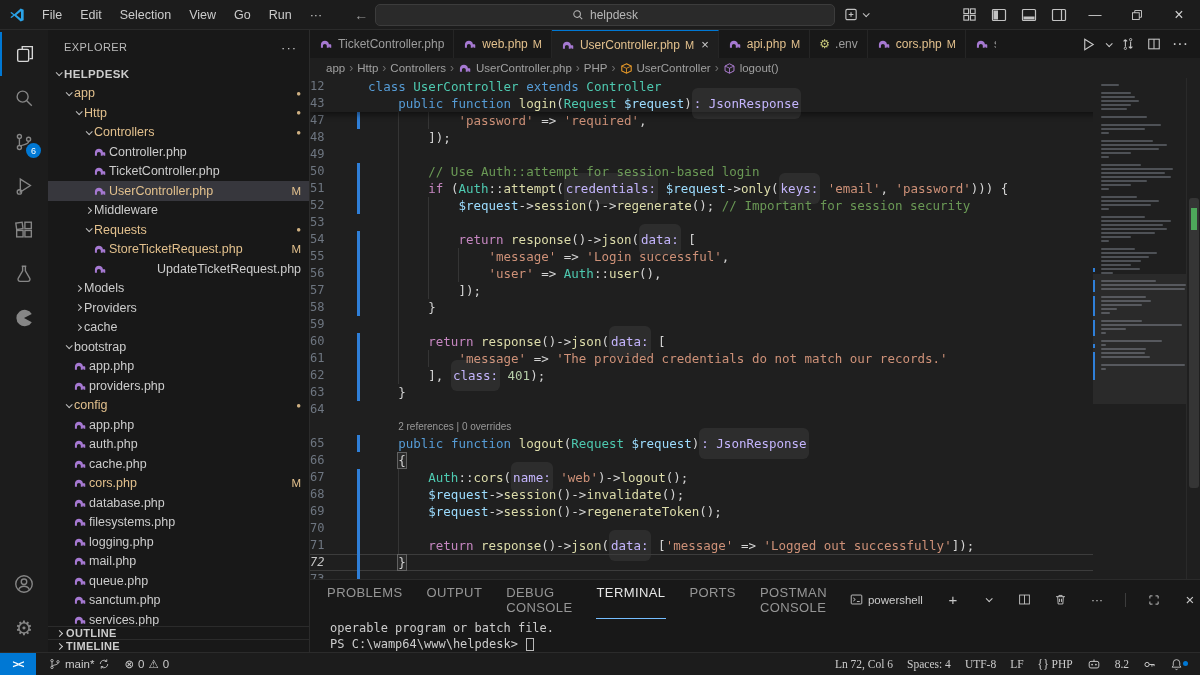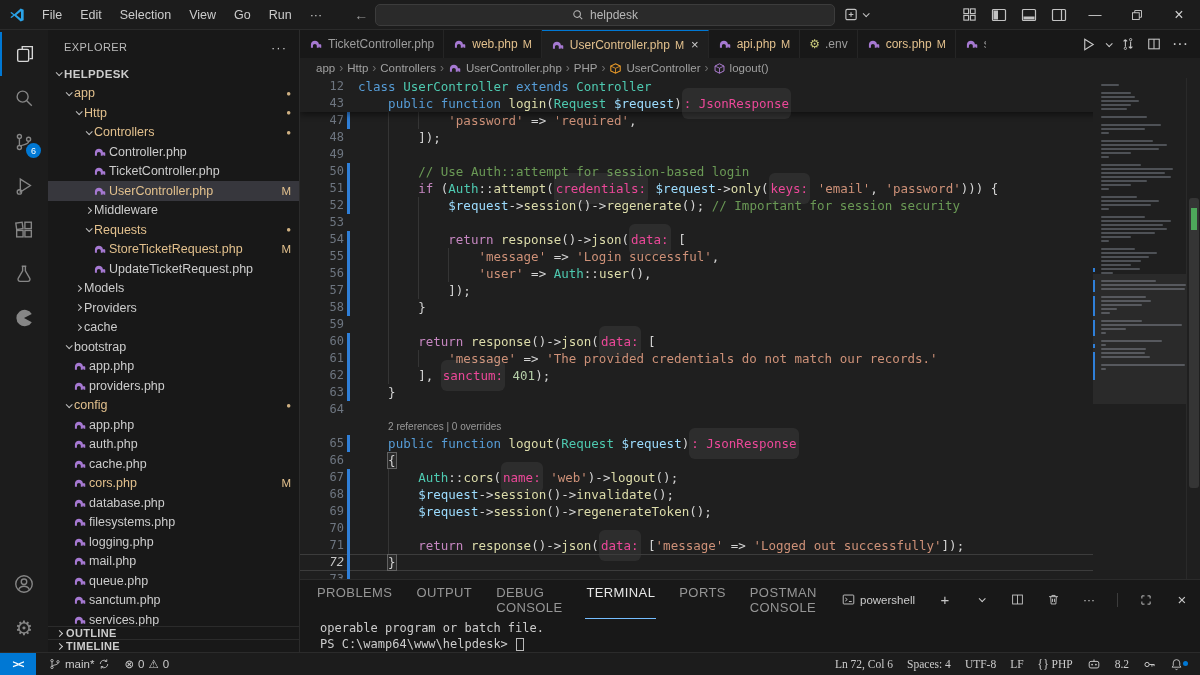--- a/index.html
+++ b/index.html
@@ -64,34 +64,34 @@
   .ed-actions .ea{width:24px;height:24px;display:flex;align-items:center;justify-content:center;}
   .ea.small{width:12px;}
   
   .breadcrumbs{flex:0 0 20px;display:flex;align-items:center;gap:3px;padding-left:16px;font-size:11.5px;color:#a0a0a0;background:#1f1f1f;white-space:nowrap;}
   .bc-item{display:flex;align-items:center;gap:4px;}
   .bc-sep{color:#6e6e6e;font-size:12px;padding:0 1px;}
   
   .editor{flex:1 1 auto;position:relative;overflow:hidden;background:#1f1f1f;
     font-family:"DejaVu Sans Mono",monospace;font-size:12.5px;line-height:17px;}
   .code-line{height:17px;display:flex;align-items:center;position:relative;}
-  .code-line .num{flex:0 0 44px;text-align:right;color:#6e7681;font-size:12px;}
+  .code-line .num{flex:0 0 44px;text-align:left;color:#6e7681;font-size:12px;}
   .code-line .bar{flex:0 0 3px;height:17px;margin:0 8px 0 3px;}
   .code-line.mod .bar{background:#2f7fd8;}
   .code-line pre{font-family:inherit;white-space:pre;color:#d4d4d4;}
   .code-line.cur{border-top:1px solid #3c3c3c;border-bottom:1px solid #3c3c3c;}
   .code-line.cur .num{color:#c6c6c6;font-style:italic;}
   .guide{position:absolute;top:0;bottom:0;width:1px;background:#353535;}
   .sticky{position:relative;z-index:3;background:#1f1f1f;box-shadow:0 3px 6px rgba(0,0,0,.45);}
   .lens{height:17px;display:flex;align-items:center;}
   .lens span{font-size:10px;color:#999999;font-family:"Liberation Sans",sans-serif;}
   .tk-kw{color:#569cd6;} .tk-ctl{color:#c586c0;} .tk-cls{color:#4ec9b0;} .tk-fn{color:#dcdcaa;}
   .tk-var{color:#9cdcfe;} .tk-str{color:#ce9178;} .tk-cmt{color:#6a9955;} .tk-num{color:#b5cea8;}
   .tk-pln{color:#d4d4d4;} .tk-op{color:#d4d4d4;}
-  .tk-inlay,.tk-inlay2{color:#ec4899;background:rgba(255,255,255,.065);border-radius:6px;padding:8px 2px;}
+  .tk-inlay,.tk-inlay2{color:#c4b5fd;background:rgba(255,255,255,.065);border-radius:6px;padding:8px 2px;}
   .tk-brk{outline:1px solid #626262;background:rgba(120,120,120,.12);}
   .cursor{display:inline-block;width:1.5px;height:14px;background:#d4d4d4;vertical-align:middle;}
   
   .minimap{position:absolute;top:0;right:0;bottom:0;width:107px;background:#1f1f1f;z-index:4;}
   .mm-bars{position:absolute;top:6px;left:8px;right:14px;}
   .mm-bar{height:2px;margin-bottom:2px;background:rgba(190,200,215,.30);border-radius:1px;}
   .mm-change{position:absolute;left:0;width:2px;background:#2f7fd8;}
   .mm-view{position:absolute;left:0;right:14px;background:rgba(255,255,255,.05);}
   .mm-ruler{position:absolute;top:0;right:0;bottom:0;width:14px;border-left:1px solid #2a2a2a;}
   .mm-green{position:absolute;right:3px;width:6px;background:#3fb950;}
@@ -329,21 +329,21 @@
           </div>
           <div class="trow modified" style="padding-left: 44px;">
             <span class="ticon">
               <svg width="14" height="14" viewBox="0 0 16 16">
                 <path fill="#a679d2" d="M2.2 12.4V8.6c0-2.4 2-4.2 4.6-4.2 2.5 0 4.4 1.5 4.5 3.8l1.6.1c.7 0 1.1.5 1.1 1.1v3h-2V11h-.9v1.4H8.9V9.9c0-1.1-1-2-2.2-2s-2.2.9-2.2 2v2.5H2.2z"></path>
               </svg>
             </span>
             <span class="tlabel">StoreTicketRequest.php</span>
             <span class="tbadge">M</span>
           </div>
-          <div class="trow" style="padding-left: 44px;">
+          <div class="trow" style="padding-left: 44px; gap: 48px;">
             <span class="ticon">
               <svg width="14" height="14" viewBox="0 0 16 16">
                 <path fill="#a679d2" d="M2.2 12.4V8.6c0-2.4 2-4.2 4.6-4.2 2.5 0 4.4 1.5 4.5 3.8l1.6.1c.7 0 1.1.5 1.1 1.1v3h-2V11h-.9v1.4H8.9V9.9c0-1.1-1-2-2.2-2s-2.2.9-2.2 2v2.5H2.2z"></path>
               </svg>
             </span>
             <span class="tlabel">UpdateTicketRequest.php</span>
           </div>
           <div class="trow" style="padding-left: 24px;">
             <span class="tchev">
               <span class="chev right"></span>
@@ -738,21 +738,21 @@
               <span class="guide" style="left: 88.08px;"></span>
               <span class="guide" style="left: 118.16px;"></span>
               <span class="num">61</span>
               <span class="bar"></span>
               <pre><span class="tk-pln">            </span><span class="tk-str">'message'</span><span class="tk-pln"> </span><span class="tk-op">=&gt;</span><span class="tk-pln"> </span><span class="tk-str">'The provided credentials do not match our records.'</span></pre>
             </div>
             <div class="code-line mod">
               <span class="guide" style="left: 88.08px;"></span>
               <span class="num">62</span>
               <span class="bar"></span>
-              <pre><span class="tk-pln">        ], </span><span class="tk-inlay">sanctum:</span><span class="tk-pln"> </span><span class="tk-num">401</span><span class="tk-pln">);</span></pre>
+              <pre><span class="tk-pln">        ], </span><span class="tk-inlay">class:</span><span class="tk-pln"> </span><span class="tk-num">401</span><span class="tk-pln">);</span></pre>
             </div>
             <div class="code-line mod">
               <span class="num">63</span>
               <span class="bar"></span>
               <pre><span class="tk-pln">    }</span></pre>
             </div>
             <div class="code-line">
               <span class="num">64</span>
               <span class="bar"></span>
               <pre></pre>

